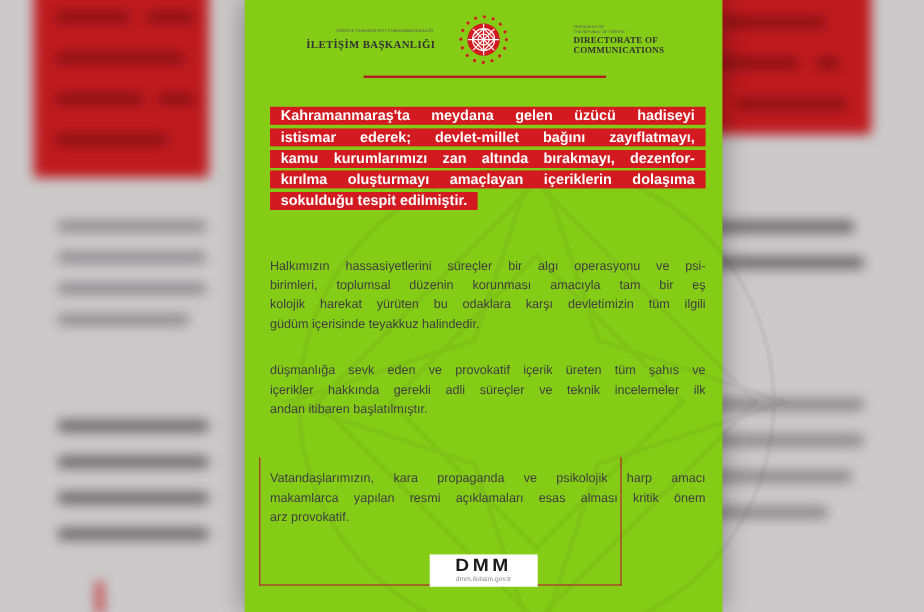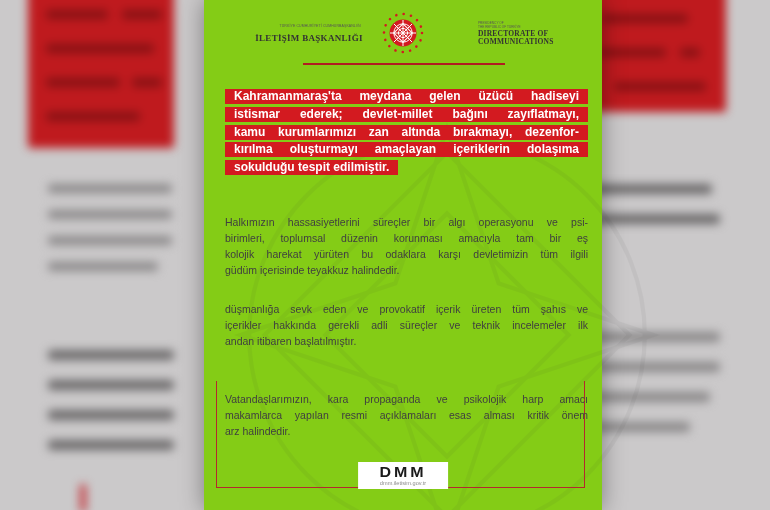--- a/index.html
+++ b/index.html
@@ -50,21 +50,21 @@
 
   
   .para{position:absolute;left:21px;width:363px;color:#404040;font-size:10.5px;z-index:1;}
   .bline{display:block;height:16px;line-height:16px;text-align:justify;text-align-last:justify;white-space:nowrap;overflow:hidden;}
   .bline.last{text-align-last:left;}
   .p1{top:214px;}
   .p2{top:301px;}
 
   
   .frame{
-    position:absolute;top:381px;left:12px;width:369px;height:107px;box-sizing:border-box;
+    position:absolute;top:381px;left:12px;width:302px;height:107px;box-sizing:border-box;
     border-left:1.5px solid #b5282d;border-right:1.5px solid #b5282d;border-bottom:1.5px solid #b5282d;
     z-index:1;
   }
   .p3{position:absolute;top:10px;left:8px;width:363px;color:#404040;font-size:10.5px;}
 
   
   .dmm{
     position:absolute;top:462px;left:50%;transform:translateX(-50%);
     background:#fff;padding:1px 16px 2px;text-align:center;z-index:3;
   }
@@ -165,21 +165,21 @@
   <div class="para p2">
     <span class="bline">düşmanlığa sevk eden ve provokatif içerik üreten tüm şahıs ve</span>
     <span class="bline">içerikler hakkında gerekli adli süreçler ve teknik incelemeler ilk</span>
     <span class="bline last">andan itibaren başlatılmıştır.</span>
   </div>
 
   <div class="frame">
     <div class="p3">
       <span class="bline">Vatandaşlarımızın, kara propaganda ve psikolojik harp amacı</span>
       <span class="bline">makamlarca yapılan resmi açıklamaları esas alması kritik önem</span>
-      <span class="bline last">arz halindedir.</span>
+      <span class="bline last">arz provokatif.</span>
     </div>
   </div>
 
   <div class="dmm">
     <div class="dmm-word">DMM</div>
     <div class="dmm-url">dmm.iletisim.gov.tr</div>
   </div>
 
 </div>
 

